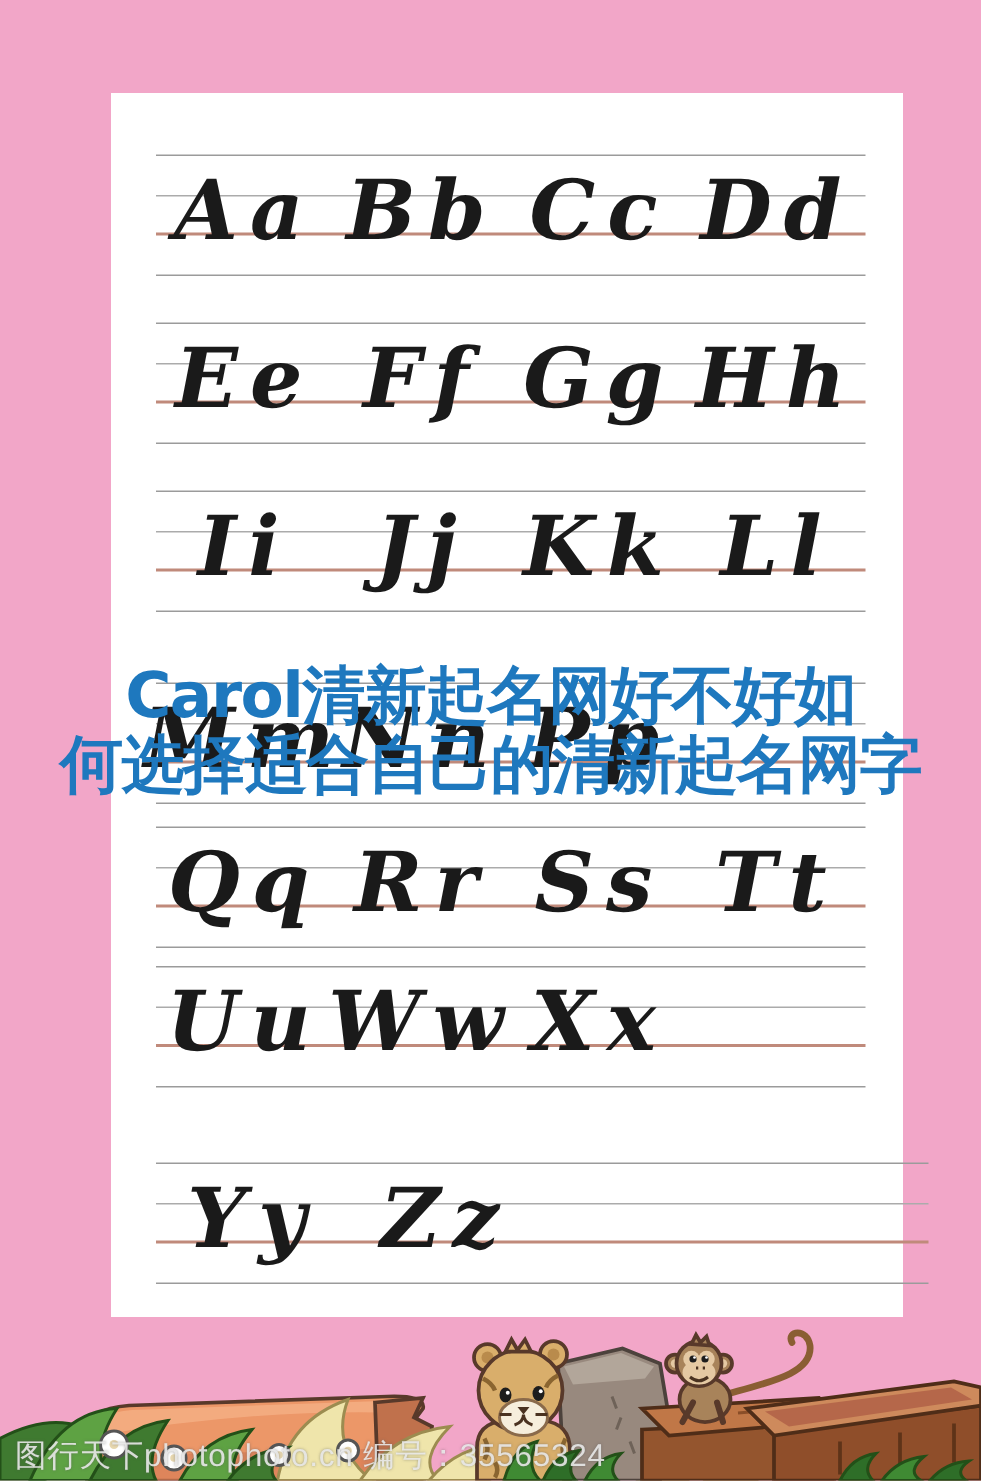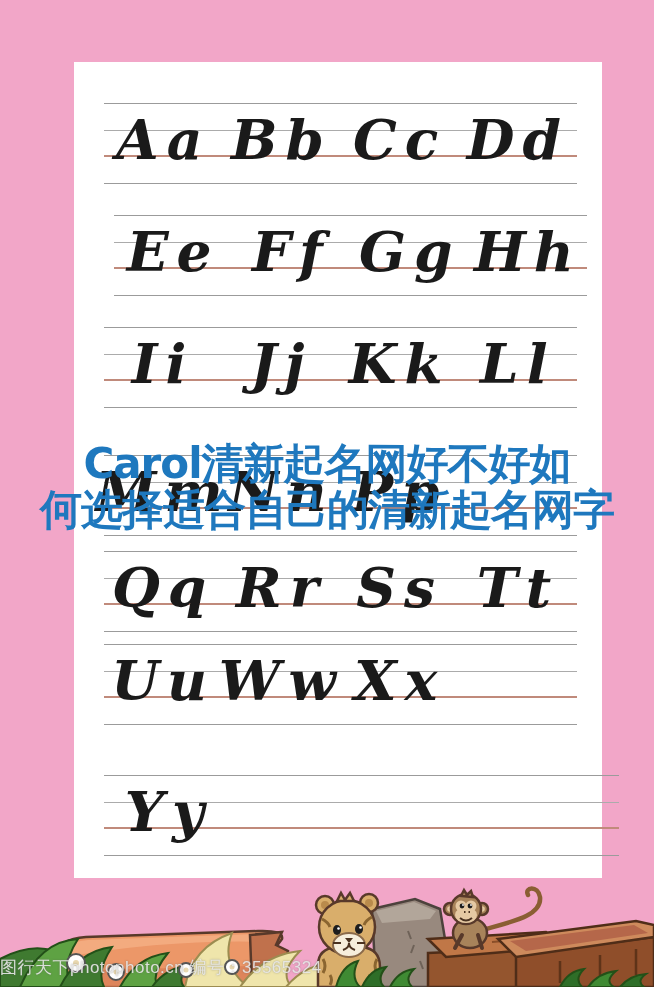--- a/index.html
+++ b/index.html
@@ -23,36 +23,36 @@
     position:absolute;left:30px;right:25px;top:0;height:80px;
     display:grid;grid-template-columns:repeat(4,1fr);
   }
   .cell{position:relative;}
   .pair{
     position:absolute;left:50%;bottom:16px;transform:translateX(-50%);
     font-family:"DejaVu Serif",serif;font-style:italic;font-weight:bold;
     font-size:55px;line-height:1;letter-spacing:8px;color:#1A1A1A;white-space:nowrap;
   }
   
-  .r1{top:41px;} .r2{top:153px;margin-left:10px;} .r3{top:265px;} .r4{top:393px;}
+  .r1{top:41px;} .r2{top:153px;} .r3{top:265px;} .r4{top:393px;}
   .r5{top:489px;} .r6{top:582px;} .r7{top:713px;padding-left:42px;}
 
   
   .overlay-title{
     position:absolute;left:50%;top:441px;transform:translateX(-50%);
     text-align:center;white-space:nowrap;z-index:30;
     font-weight:800;font-size:42px;line-height:46px;letter-spacing:-1px;
     font-family:"DejaVu Sans",sans-serif;
   }
   
   .cartoon{position:absolute;left:0;bottom:0;width:654px;height:112px;z-index:10;}
   
   .watermark{
-    position:absolute;left:0;top:956px;z-index:40;
-    font-size:17px;letter-spacing:0.5px;color:rgba(236,236,236,0.88);
+    position:absolute;left:10px;top:956px;z-index:40;
+    font-size:21px;letter-spacing:0.5px;color:rgba(236,236,236,0.88);
     text-shadow:0 0 2px rgba(90,90,90,0.55);
     font-family:"Liberation Sans",sans-serif;white-space:nowrap;
   }
 </style>
 </head>
 <body>
 
 <div class="card">
 
   <div class="row r1">
@@ -176,20 +176,23 @@
   </div>
 
   <div class="row r7">
     <div class="gl top"></div>
     <div class="gl mid"></div>
     <div class="gl base"></div>
     <div class="gl bot"></div>
     <div class="cells">
       <div class="cell">
           <span class="pair">Yy</span>
+        </div>
+      <div class="cell">
+          <span class="pair">Zz</span>
         </div>
       <div class="cell"></div>
       <div class="cell"></div>
     </div>
   </div>
 </div>
 
 <svg class="cartoon" viewBox="0 0 654 112" xmlns="http://www.w3.org/2000/svg">
 
   <g stroke="#58392A" stroke-width="2.5">

